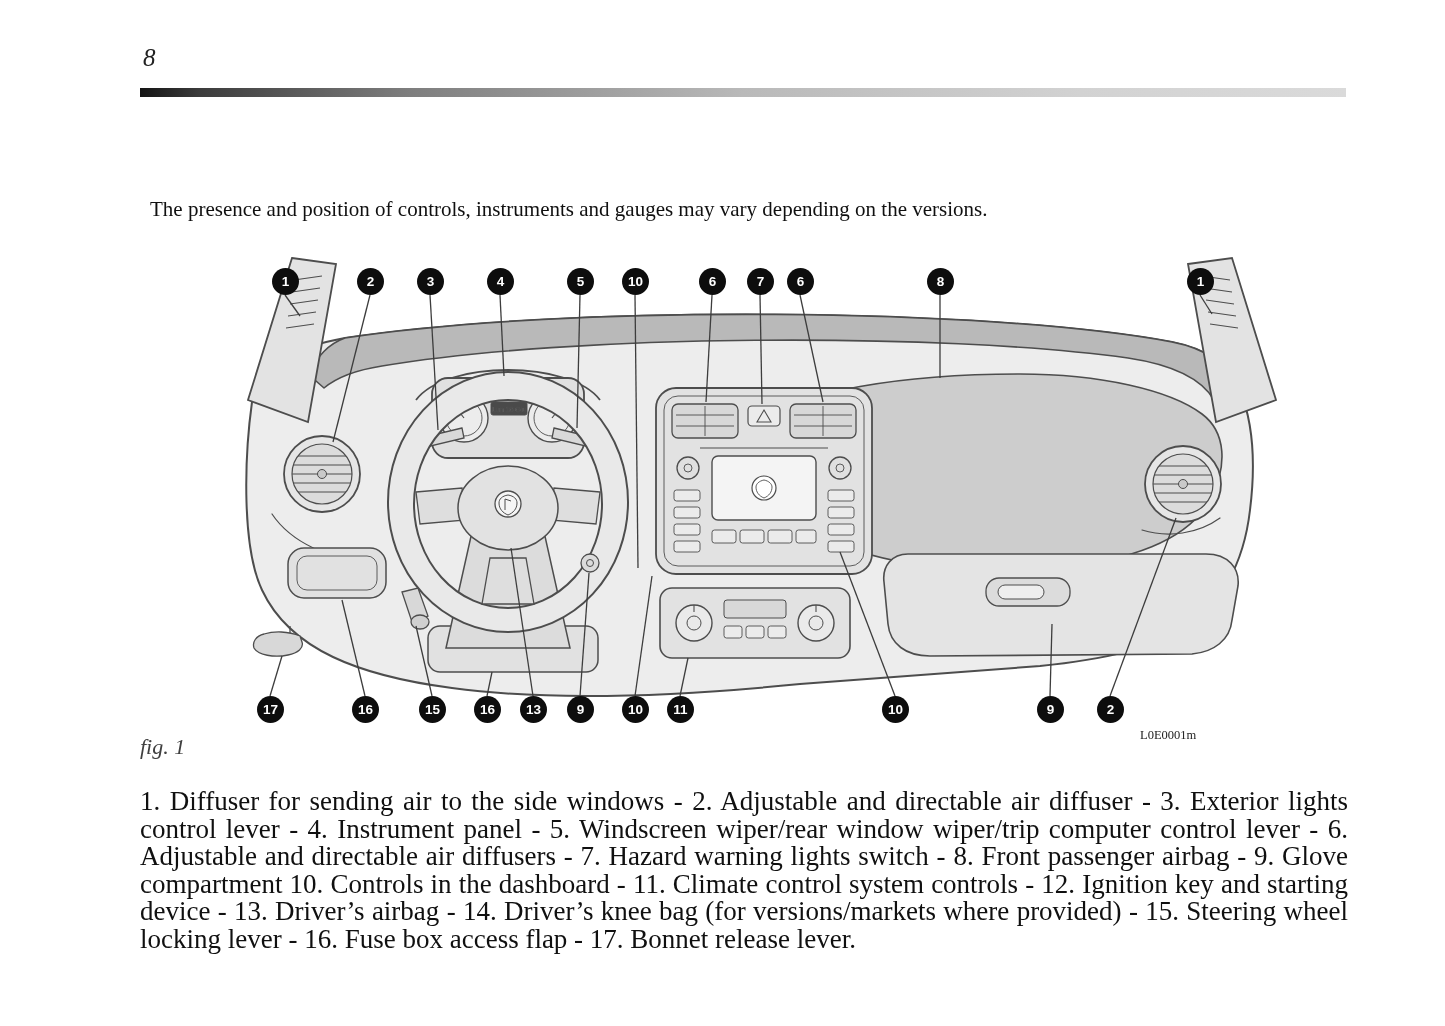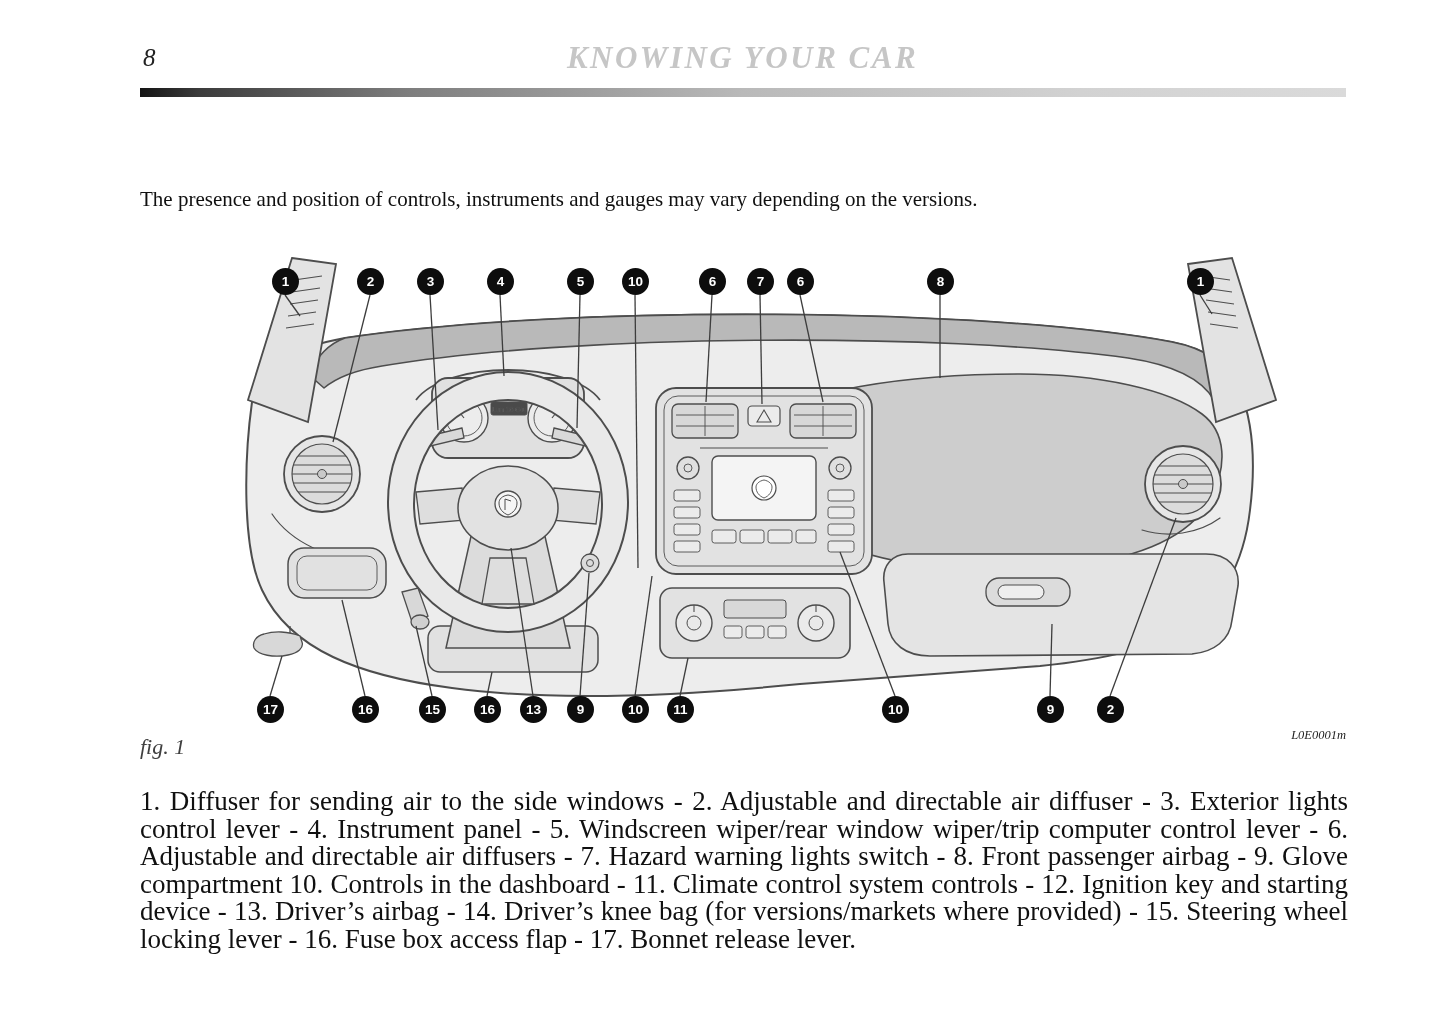--- a/index.html
+++ b/index.html
@@ -17,52 +17,51 @@
   }
   .header-bar{
     position:absolute;left:140px;top:88px;width:1206px;height:9px;
     background:linear-gradient(90deg,#141414 0%,#3c3c3c 5%,#7d7d7d 22%,#b9b9b9 50%,#d2d2d2 78%,#dadada 100%);
   }
   .section-title{
     position:absolute;left:140px;top:132px;margin:0;
     font-size:31px;font-weight:bold;letter-spacing:0.5px;color:#0d0d0d;
   }
   .intro{
-    position:absolute;left:140px;top:186px;width:1207px;margin:0;
+    position:absolute;left:140px;top:186px;width:1207px;margin:10px;
     font-size:21px;line-height:27px;
   }
   .figure{
     position:absolute;left:140px;top:252px;width:1205px;height:480px;
   }
   .dash-svg{position:absolute;left:0;top:0;}
   .callout{
     position:absolute;width:27px;height:27px;border-radius:50%;
     background:#0d0d0d;color:#fff;
     font-family:"Liberation Sans","DejaVu Sans",sans-serif;font-weight:bold;font-size:13.5px;
     display:flex;align-items:center;justify-content:center;
   }
   .fig-label{
     position:absolute;left:140px;top:734px;font-size:22px;font-style:italic;color:#404040;
   }
   .fig-code{
-    position:absolute;left:1140px;top:728px;width:206px;text-align:right;
-    font-size:12.5px;font-style:italic;color:#222;
+    position:absolute;left:1140px;top:728px;width:206px;
+    font-size:12.5px;color:#222;
   }
   .legend{
     position:absolute;left:140px;top:788px;width:1208px;margin:0;
     font-size:27px;line-height:27.6px;text-align:justify;
   }
 </style>
 </head>
 <body>
 
 <div class="page">
 
   <div class="page-num">8</div>
-  <div class="header-title">KNOWING YOUR CAR</div>
   <div class="header-bar"></div>
 
   <p class="intro">The presence and position of controls, instruments and gauges may vary depending on the versions.</p>
 
   <div class="figure">
 
     <svg class="dash-svg" width="1205" height="480" viewBox="0 0 1205 480">
 
       <g stroke="#4d4d4d" stroke-linejoin="round" stroke-linecap="round">
         <path d="M112,150 C120,112 155,95 205,86 C430,52 850,56 1032,90 C1068,97 1090,114 1100,138 C1112,168 1116,210 1110,258 C1104,310 1082,352 1042,378 C1010,398 960,408 900,414 L660,432 C520,446 400,448 312,436 C220,424 150,398 122,338 C102,296 104,208 112,150 Z" fill="#ededed" stroke-width="2"></path>

